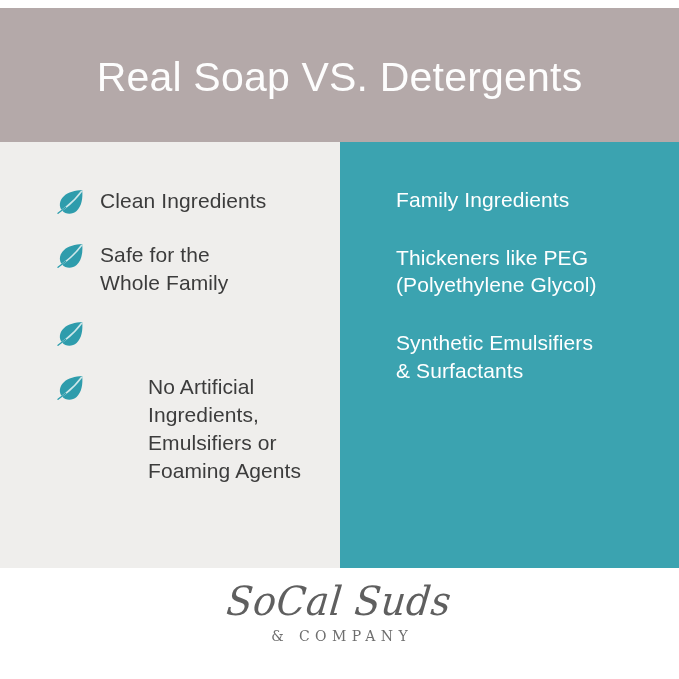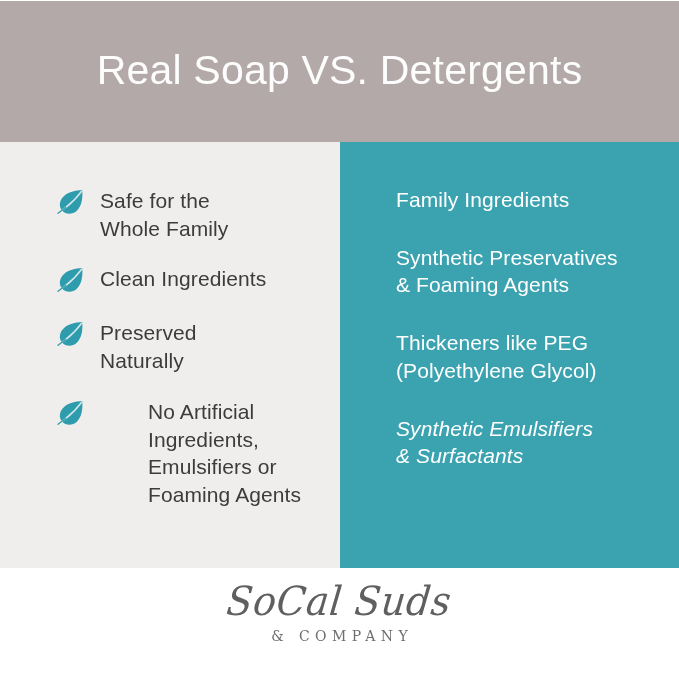--- a/index.html
+++ b/index.html
@@ -19,21 +19,21 @@
     position: relative;
     width: 679px;
     height: 679px;
     background: #ffffff;
   }
 
   
   .header-band {
     position: absolute;
     left: 0;
-    top: 1px;
+    top: 8px;
     width: 679px;
     height: 142px;
     background: #b4a9a9;
     display: flex;
     align-items: center;
     justify-content: center;
   }
   .header-title {
     color: #fdfdfd;
     font-family: "Liberation Sans", sans-serif;
@@ -103,21 +103,21 @@
     line-height: 1.32;
     letter-spacing: 0.1px;
     white-space: pre-line;
     padding-top: 1px;
   }
 
   
   .drawback-item {
     margin-bottom: 30px;
   }
-  .drawback-item:last-child { margin-bottom: 0; font-style: italic; }
+  .drawback-item:last-child { margin-bottom: 0; }
 
   .drawback-text {
     color: #ffffff;
     font-family: "Liberation Sans", sans-serif;
     font-size: 21px;
     font-weight: 400;
     line-height: 1.32;
     letter-spacing: 0.1px;
     white-space: pre-line;
   }
@@ -175,45 +175,43 @@
       <ul class="benefit-list">
 
         <li class="benefit-item">
           <span class="leaf-icon">
             <svg width="30" height="30" viewBox="0 0 30 30" xmlns="http://www.w3.org/2000/svg">
               <path d="M26.2 2.1C19.4 2.6 12.2 4.1 7.6 8.4 3.3 12.4 2.6 18.6 6.1 22.6c3.6 4.1 10.2 4.2 14.5 0.4 5.1-4.5 6.4-12.9 5.6-20.9z" fill="#2E9CAC"></path>
               <path d="M25.6 3.2C21.1 9.4 15.5 15 9.5 19.7c-2.4 1.9-4.9 3.6-7.5 5.1" stroke="#E9F4F5" stroke-width="1.5" fill="none" stroke-linecap="round" opacity="0.85"></path>
               <path d="M9.7 19.5c-2.6 1.9-5.2 3.8-7.7 5.8" stroke="#2E9CAC" stroke-width="1.3" fill="none" stroke-linecap="round"></path>
             </svg>
           </span>
+          <span class="benefit-text">Clean Ingredients</span>
+        </li>
+
+        <li class="benefit-item">
+          <span class="leaf-icon">
+            <svg width="30" height="30" viewBox="0 0 30 30" xmlns="http://www.w3.org/2000/svg">
+              <path d="M26.2 2.1C19.4 2.6 12.2 4.1 7.6 8.4 3.3 12.4 2.6 18.6 6.1 22.6c3.6 4.1 10.2 4.2 14.5 0.4 5.1-4.5 6.4-12.9 5.6-20.9z" fill="#2E9CAC"></path>
+              <path d="M25.6 3.2C21.1 9.4 15.5 15 9.5 19.7c-2.4 1.9-4.9 3.6-7.5 5.1" stroke="#E9F4F5" stroke-width="1.5" fill="none" stroke-linecap="round" opacity="0.85"></path>
+              <path d="M9.7 19.5c-2.6 1.9-5.2 3.8-7.7 5.8" stroke="#2E9CAC" stroke-width="1.3" fill="none" stroke-linecap="round"></path>
+            </svg>
+          </span>
           <span class="benefit-text">Safe for the
 Whole Family</span>
         </li>
 
         <li class="benefit-item">
           <span class="leaf-icon">
             <svg width="30" height="30" viewBox="0 0 30 30" xmlns="http://www.w3.org/2000/svg">
               <path d="M26.2 2.1C19.4 2.6 12.2 4.1 7.6 8.4 3.3 12.4 2.6 18.6 6.1 22.6c3.6 4.1 10.2 4.2 14.5 0.4 5.1-4.5 6.4-12.9 5.6-20.9z" fill="#2E9CAC"></path>
               <path d="M25.6 3.2C21.1 9.4 15.5 15 9.5 19.7c-2.4 1.9-4.9 3.6-7.5 5.1" stroke="#E9F4F5" stroke-width="1.5" fill="none" stroke-linecap="round" opacity="0.85"></path>
               <path d="M9.7 19.5c-2.6 1.9-5.2 3.8-7.7 5.8" stroke="#2E9CAC" stroke-width="1.3" fill="none" stroke-linecap="round"></path>
             </svg>
           </span>
-          <span class="benefit-text">Clean Ingredients</span>
-        </li>
-
-        <li class="benefit-item">
-          <span class="leaf-icon">
-            <svg width="30" height="30" viewBox="0 0 30 30" xmlns="http://www.w3.org/2000/svg">
-              <path d="M26.2 2.1C19.4 2.6 12.2 4.1 7.6 8.4 3.3 12.4 2.6 18.6 6.1 22.6c3.6 4.1 10.2 4.2 14.5 0.4 5.1-4.5 6.4-12.9 5.6-20.9z" fill="#2E9CAC"></path>
-              <path d="M25.6 3.2C21.1 9.4 15.5 15 9.5 19.7c-2.4 1.9-4.9 3.6-7.5 5.1" stroke="#E9F4F5" stroke-width="1.5" fill="none" stroke-linecap="round" opacity="0.85"></path>
-              <path d="M9.7 19.5c-2.6 1.9-5.2 3.8-7.7 5.8" stroke="#2E9CAC" stroke-width="1.3" fill="none" stroke-linecap="round"></path>
-            </svg>
-          </span>
-          <span class="benefit-text">Preserved
-Naturally</span>
         </li>
 
         <li class="benefit-item">
           <span class="leaf-icon">
             <svg width="30" height="30" viewBox="0 0 30 30" xmlns="http://www.w3.org/2000/svg">
               <path d="M26.2 2.1C19.4 2.6 12.2 4.1 7.6 8.4 3.3 12.4 2.6 18.6 6.1 22.6c3.6 4.1 10.2 4.2 14.5 0.4 5.1-4.5 6.4-12.9 5.6-20.9z" fill="#2E9CAC"></path>
               <path d="M25.6 3.2C21.1 9.4 15.5 15 9.5 19.7c-2.4 1.9-4.9 3.6-7.5 5.1" stroke="#E9F4F5" stroke-width="1.5" fill="none" stroke-linecap="round" opacity="0.85"></path>
               <path d="M9.7 19.5c-2.6 1.9-5.2 3.8-7.7 5.8" stroke="#2E9CAC" stroke-width="1.3" fill="none" stroke-linecap="round"></path>
             </svg>
           </span>
@@ -226,24 +224,20 @@
       </ul>
     </div>
 
     <div class="column column-right">
       <ul class="drawback-list">
 
         <li class="drawback-item">
           <span class="drawback-text">Family Ingredients</span>
         </li>
 
-        <li class="drawback-item">
-          <span class="drawback-text">Synthetic Preservatives
-&amp; Foaming Agents</span>
-        </li>
 
         <li class="drawback-item">
           <span class="drawback-text">Thickeners like PEG
 (Polyethylene Glycol)</span>
         </li>
 
         <li class="drawback-item">
           <span class="drawback-text">Synthetic Emulsifiers
 &amp; Surfactants</span>
         </li>

